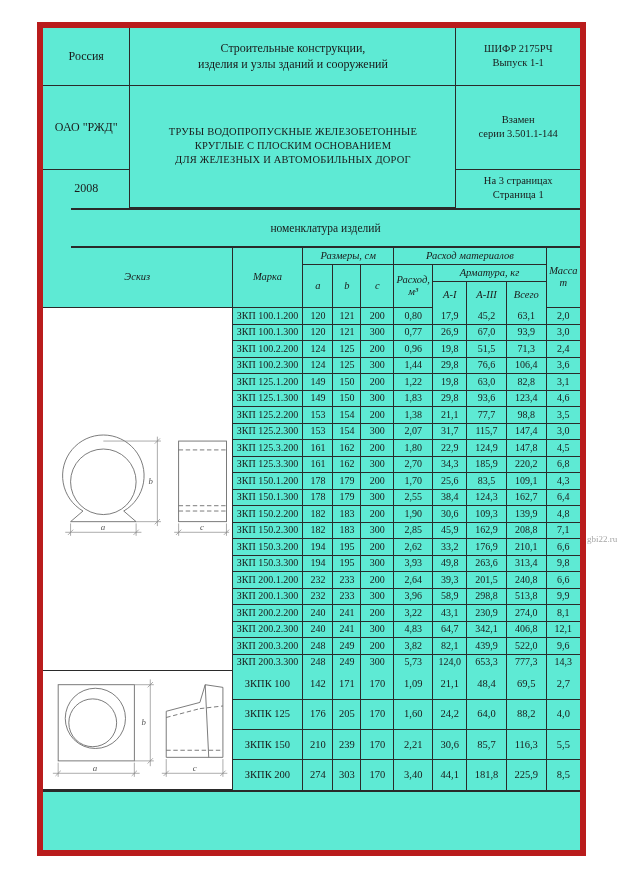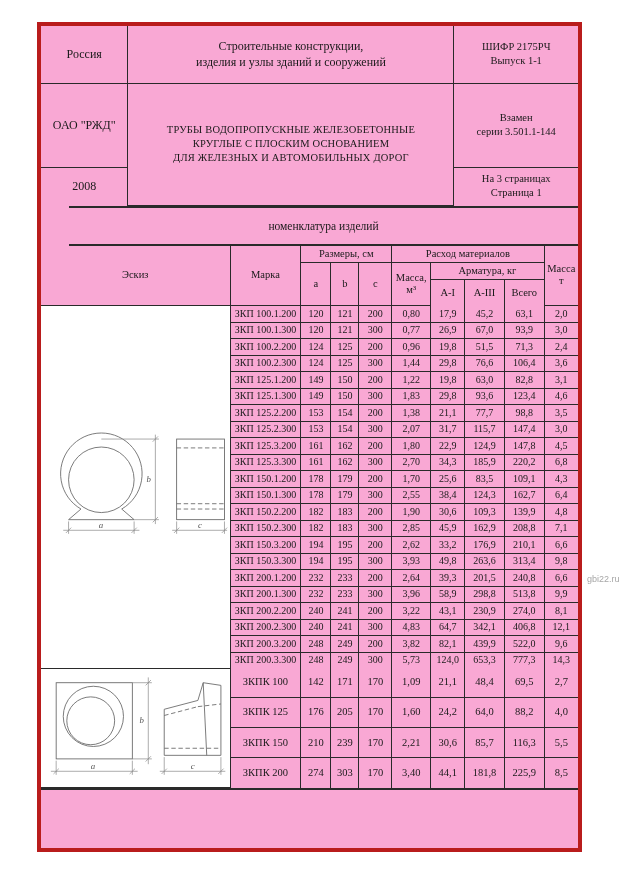--- a/index.html
+++ b/index.html
@@ -3,21 +3,21 @@
 <meta charset="utf-8">
 <style>
   html,body{margin:0;padding:0;}
   body{
     width:620px;height:877px;background:#ffffff;position:relative;
     font-family:"Liberation Serif","DejaVu Serif",serif;color:#1a1a1a;
     -webkit-font-smoothing:antialiased;overflow:hidden;
   }
   .doc{
     position:absolute;left:37px;top:22px;width:537px;
-    border:4px solid #b91c1c;background:#f9a8d4;
+    border:6px solid #b91c1c;background:#5eead4;
   }
   table{border-collapse:collapse;width:100%;table-layout:fixed;}
   td,th{border:1px solid #2a2a2a;padding:0;text-align:center;vertical-align:middle;font-weight:normal;}
   
   table tr > *:first-child{border-left:none;}
   table tr > *:last-child{border-right:none;}
   table tr:first-child > *{border-top:none;}
   table tr:last-child > *{border-bottom:none;}
 
   
@@ -29,33 +29,33 @@
   .t-head .doc-title{font-size:10.5px;letter-spacing:.2px;margin-top:7px;}
 
   .nomenclature{
     border-top:2px solid #2a2a2a;border-bottom:2px solid #2a2a2a;
     height:36px;display:flex;align-items:center;justify-content:center;
     font-size:11.5px;
     margin-left:28px;
   }
 
   
-  .t-main th{font-size:10.5px;line-height:1.15;}
+  .t-main th{font-size:10.5px;line-height:1.15;font-style:italic;}
   .t-main thead .hr1{height:17px;}
   .t-main thead .hr2{height:17px;}
   .t-main thead .hr3{height:26px;}
   .t-main tbody.zkp td{font-size:10px;height:15.5px;line-height:1;}
   .t-main tbody.zkpk td{font-size:10.5px;height:29px;line-height:1;}
   .t-main .sketch-cell{vertical-align:middle;background:#fff;}
 
   .empty-box{border-top:2px solid #2a2a2a;height:58px;}
 
   .watermark{
-    position:absolute;left:587px;top:574px;
-    font-family:Liberation Sans, sans-serif;
+    position:absolute;left:587px;top:534px;
+    font-family:Liberation Serif, serif;
     font-size:9px;color:#a6a6a6;white-space:nowrap;
   }
 
   svg .ln{stroke:#6a6a6a;stroke-width:1;fill:none;}
   svg .dash{stroke:#6a6a6a;stroke-width:1;fill:none;stroke-dasharray:5 3;}
   svg .dim{stroke:#8a8a8a;stroke-width:.8;fill:none;}
   svg text{font-family:"Liberation Serif","DejaVu Serif",serif;font-style:italic;font-size:10px;fill:#555;}
 </style>
 </head>
 <body>
@@ -134,21 +134,21 @@
         <th rowspan="3">
           <div>Масса</div>
           <div>т</div>
         </th>
       </tr>
       <tr class="hr2">
         <th rowspan="2">a</th>
         <th rowspan="2">b</th>
         <th rowspan="2">c</th>
         <th rowspan="2">
-          <div>Масса,</div>
+          <div>Расход,</div>
           <div>м³</div>
         </th>
         <th colspan="3">Арматура, кг</th>
       </tr>
       <tr class="hr3">
         <th>А-I</th>
         <th>А-III</th>
         <th>Всего</th>
       </tr>
     </thead>

